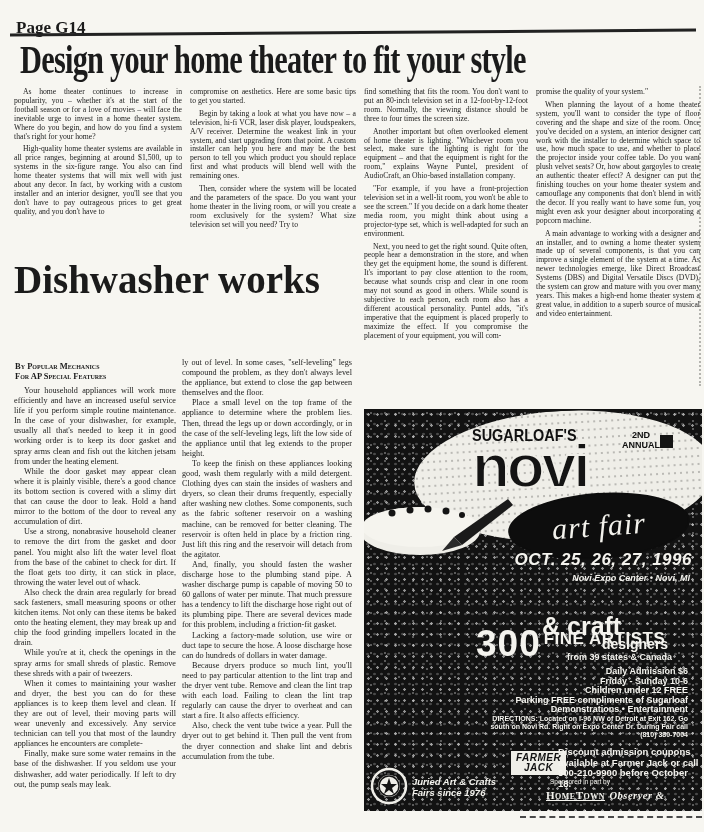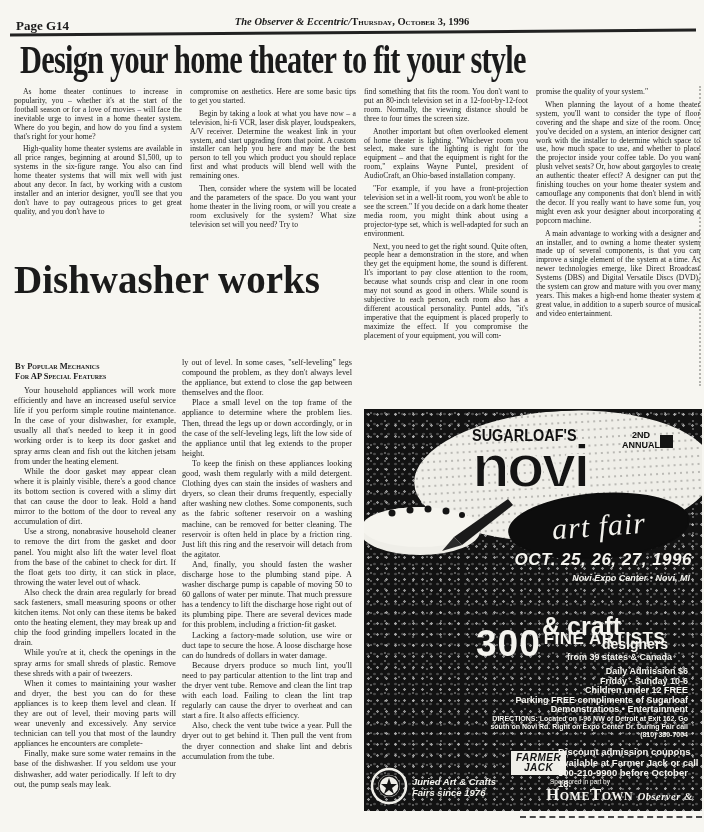--- a/index.html
+++ b/index.html
@@ -1,21 +1,21 @@
 <!DOCTYPE html>
 <html><head>
 <meta charset="utf-8">
 <style>
   html,body{margin:0;padding:0;}
   body{width:704px;height:832px;background:#efeee9;font-family:"Liberation Serif",serif;color:#1b1b1b;}
   .page{position:relative;width:704px;height:832px;background:#f7f6f1;overflow:hidden;}
 
   
   .masthead-row{position:absolute;left:0;top:12px;width:704px;height:20px;}
-  .page-num{position:absolute;left:16px;top:6px;font-size:13px;font-weight:bold;}
+  .page-num{position:absolute;left:16px;top:6px;font-size:17px;font-weight:bold;}
   .masthead{position:absolute;left:0;top:4px;width:100%;text-align:center;font-size:10.5px;}
   .masthead .paper{font-style:italic;font-weight:bold;}
   .masthead .date{font-variant:small-caps;font-weight:bold;}
   .head-rule{position:absolute;left:10px;top:31px;width:686px;height:3px;background:#222;transform:rotate(-0.4deg);}
 
   
   .headline1{position:absolute;left:20px;top:35px;margin:0;font-size:41px;font-weight:bold;letter-spacing:-1px;white-space:nowrap;transform:scaleX(.74);transform-origin:left top;}
   .col{position:absolute;text-align:justify;overflow:hidden;}
   .a1{font-size:7.7px;line-height:8.9px;}
   .a1 p{margin:0 0 4px;text-indent:9px;}
@@ -61,37 +61,34 @@
   .ad-from{position:absolute;right:30px;top:243px;font-size:9px;font-weight:bold;}
   .ad-info{position:absolute;right:14px;top:258px;text-align:right;font-size:9px;font-weight:bold;line-height:9.6px;}
   .ad-info p{margin:0;text-indent:0;}
   .ad-directions{position:absolute;right:14px;top:306px;width:212px;text-align:right;font-size:7px;font-weight:bold;line-height:8px;}
   .ad-fj{position:absolute;left:146px;top:341px;background:#efeee8;color:#111;border:1px solid #111;padding:2px 5px;font-size:10px;font-weight:bold;font-style:italic;line-height:10px;text-align:center;letter-spacing:.5px;}
   .ad-discount{position:absolute;left:194px;top:338px;width:142px;font-size:9.5px;font-weight:bold;line-height:10.5px;}
   .ad-badge{position:absolute;left:6px;top:358px;}
   .ad-juried{position:absolute;left:48px;top:368px;font-size:9.5px;font-weight:bold;font-style:italic;line-height:10.5px;}
   .ad-sponsor{position:absolute;left:182px;top:369px;width:150px;}
   .ad-sponsored-by{font-size:6.5px;display:block;margin-left:4px;}
-  .ad-hometown{font-family:"Liberation Serif",serif;font-variant:small-caps;font-weight:bold;font-size:17px;letter-spacing:.5px;}
+  .ad-hometown{font-family:"Liberation Serif",serif;font-variant:small-caps;font-weight:bold;font-size:11px;letter-spacing:.5px;text-decoration:underline;}
   .ad-observer{font-family:"Liberation Serif",serif;font-style:italic;font-weight:bold;font-size:10.5px;letter-spacing:.5px;}
 
   
   .dashes{position:absolute;left:520px;top:816px;width:182px;border-top:2px dashed #4a4a4a;}
   .edge-dots{position:absolute;left:699px;top:86px;height:300px;border-left:2px dotted #8a8a86;opacity:.6;}
 </style>
 </head>
 <body>
 
 <div class="page">
 
   <div class="masthead-row">
     <span class="page-num">Page G14</span>
-    <div class="masthead">
-      <span class="paper">The Observer &amp; Eccentric/</span><span class="date">Thursday, October 3, 1996</span>
-    </div>
   </div>
   <div class="head-rule"></div>
 
   <h1 class="headline1">Design your home theater to fit your style</h1>
   <div class="col a1 a1c1">
       <p>As home theater continues to increase in popularity, you – whether it's at the start of the football season or for a love of movies – will face the inevitable urge to invest in a home theater system. Where do you begin, and how do you find a system that's right for your home?</p>
       <p>High-quality home theater systems are available in all price ranges, beginning at around $1,500, up to systems in the six-figure range. You also can find home theater systems that will mix well with just about any decor. In fact, by working with a custom installer and an interior designer, you'll see that you don't have to pay outrageous prices to get great quality, and you don't have to</p>
     </div>
   <div class="col a1 a1c2 cont">
       <p>compromise on aesthetics. Here are some basic tips to get you started.</p>

